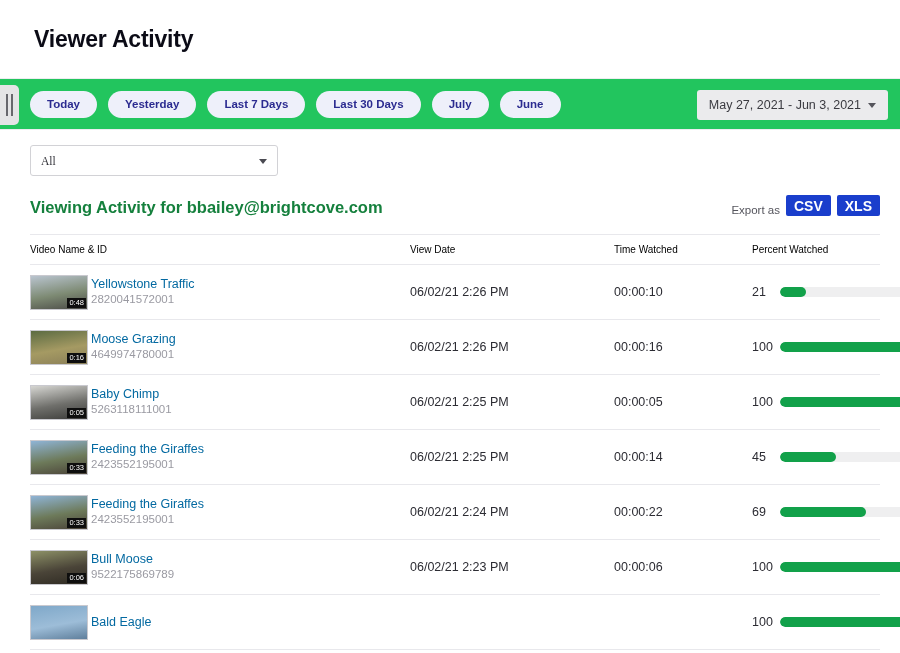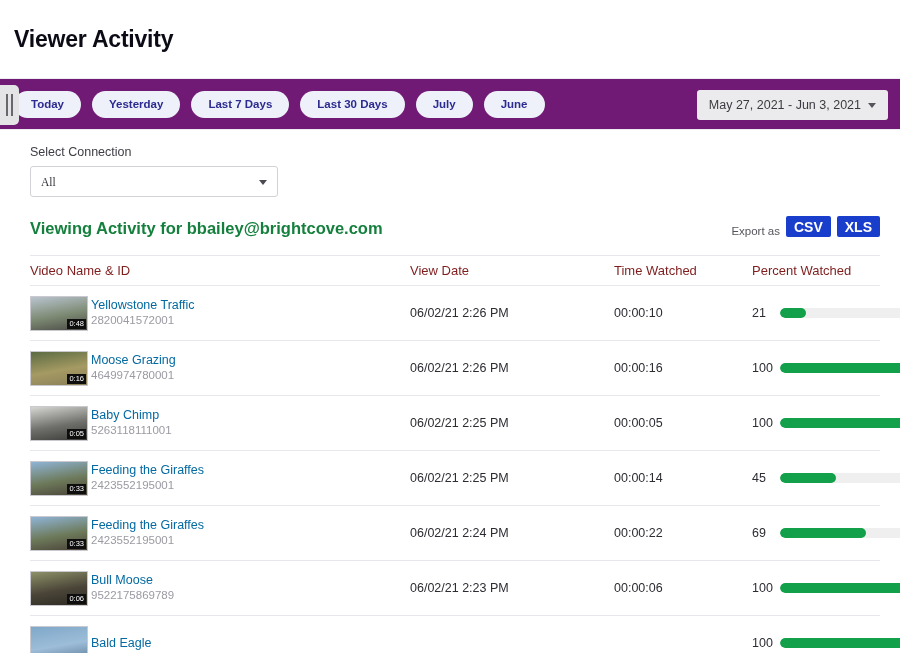--- a/index.html
+++ b/index.html
@@ -14,39 +14,39 @@
   }
 
   .app { position: relative; width: 900px; height: 653px; background:#fff; overflow:hidden; }
 
   
   .title-bar {
     height: 78px;
     background: #ffffff;
     display: flex;
     align-items: center;
-    padding: 0 0 0 14px;
+    padding: 0 0 0 34px;
   }
   .page-title {
     font-size: 23px;
     font-weight: bold;
     color: #0b0b16;
     letter-spacing: -0.2px;
   }
 
   
   .filter-bar {
     position: relative;
     height: 52px;
-    background: #701a75;
+    background: #22c55e;
     border-top: 1px solid #ededf0;
     border-bottom: 1px solid #ededf0;
     display: flex;
     align-items: center;
-    padding-left: 14px;
+    padding-left: 30px;
   }
   .drag-handle {
     position: absolute;
     left: 0; top: 6px;
     width: 19px; height: 40px;
     background: #e4e4e6;
     border-radius: 0 5px 5px 0;
     display: flex;
     align-items: center;
     justify-content: center;
@@ -162,22 +162,22 @@
   .trow {
     display: flex;
     align-items: center;
     border-bottom: 1px solid #e8e8ec;
   }
   .thead {
     height: 30px;
     border-bottom: 1px solid #e8e8ec;
   }
   .thead .cell {
-    font-size: 13px;
-    color: #7f1d1d;
+    font-size: 10px;
+    color: #000000;
   }
   .tbody-row { height: 55px; }
 
   .cell { flex: none; }
   .c-name { width: 380px; display: flex; align-items: center; }
   .c-date { width: 180px; }
   .c-time { width: 138px; margin-left: 24px; }
   .c-pct  { width: 152px; display: flex; align-items: center; }
 
   .thumb {
@@ -252,21 +252,20 @@
         <button class="pill">July</button>
         <button class="pill">June</button>
       </div>
     <div class="date-range">
       <span>May 27, 2021 - Jun 3, 2021</span>
       <span class="caret"></span>
     </div>
   </div>
 
   <div class="conn-wrap">
-    <div class="conn-label">Select Connection</div>
     <div class="conn-select">
       <span>All</span>
       <span class="caret"></span>
     </div>
   </div>
 
   <div class="activity-head">
     <div class="activity-title">Viewing Activity for bbailey@brightcove.com</div>
     <div class="export-group">
       <span class="export-label">Export as</span>

